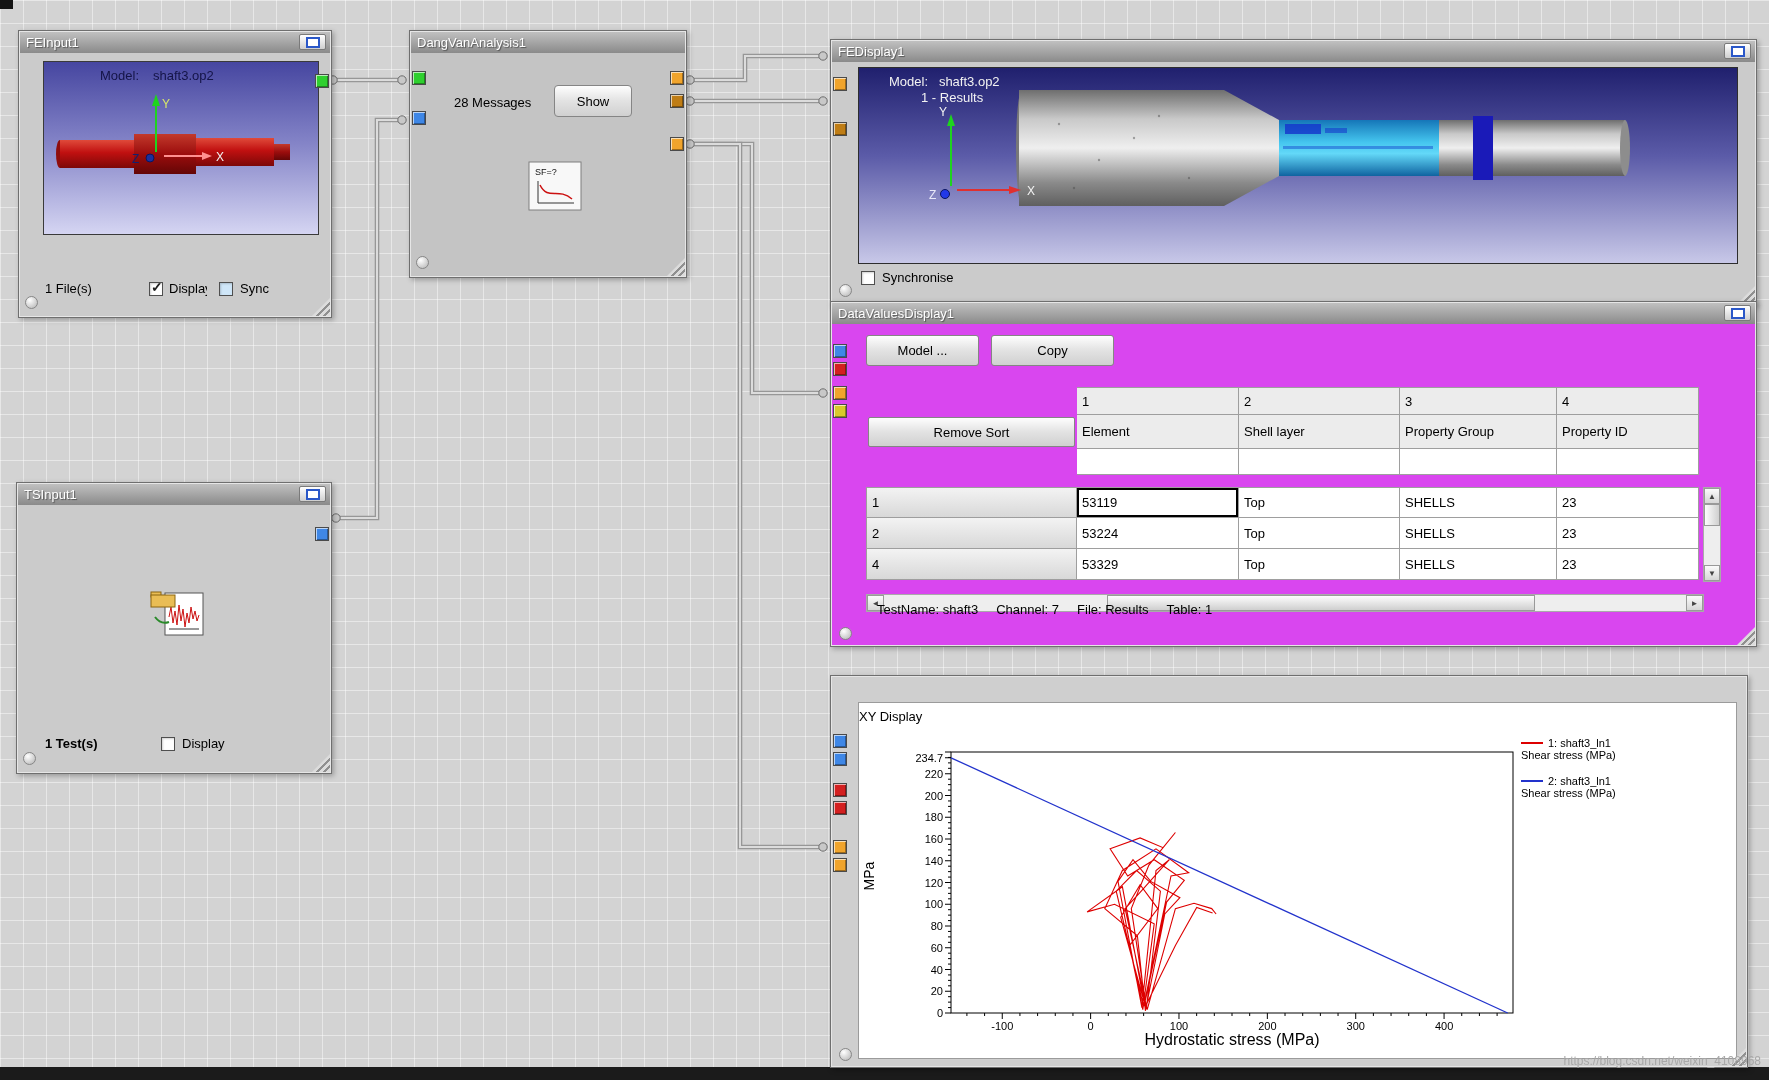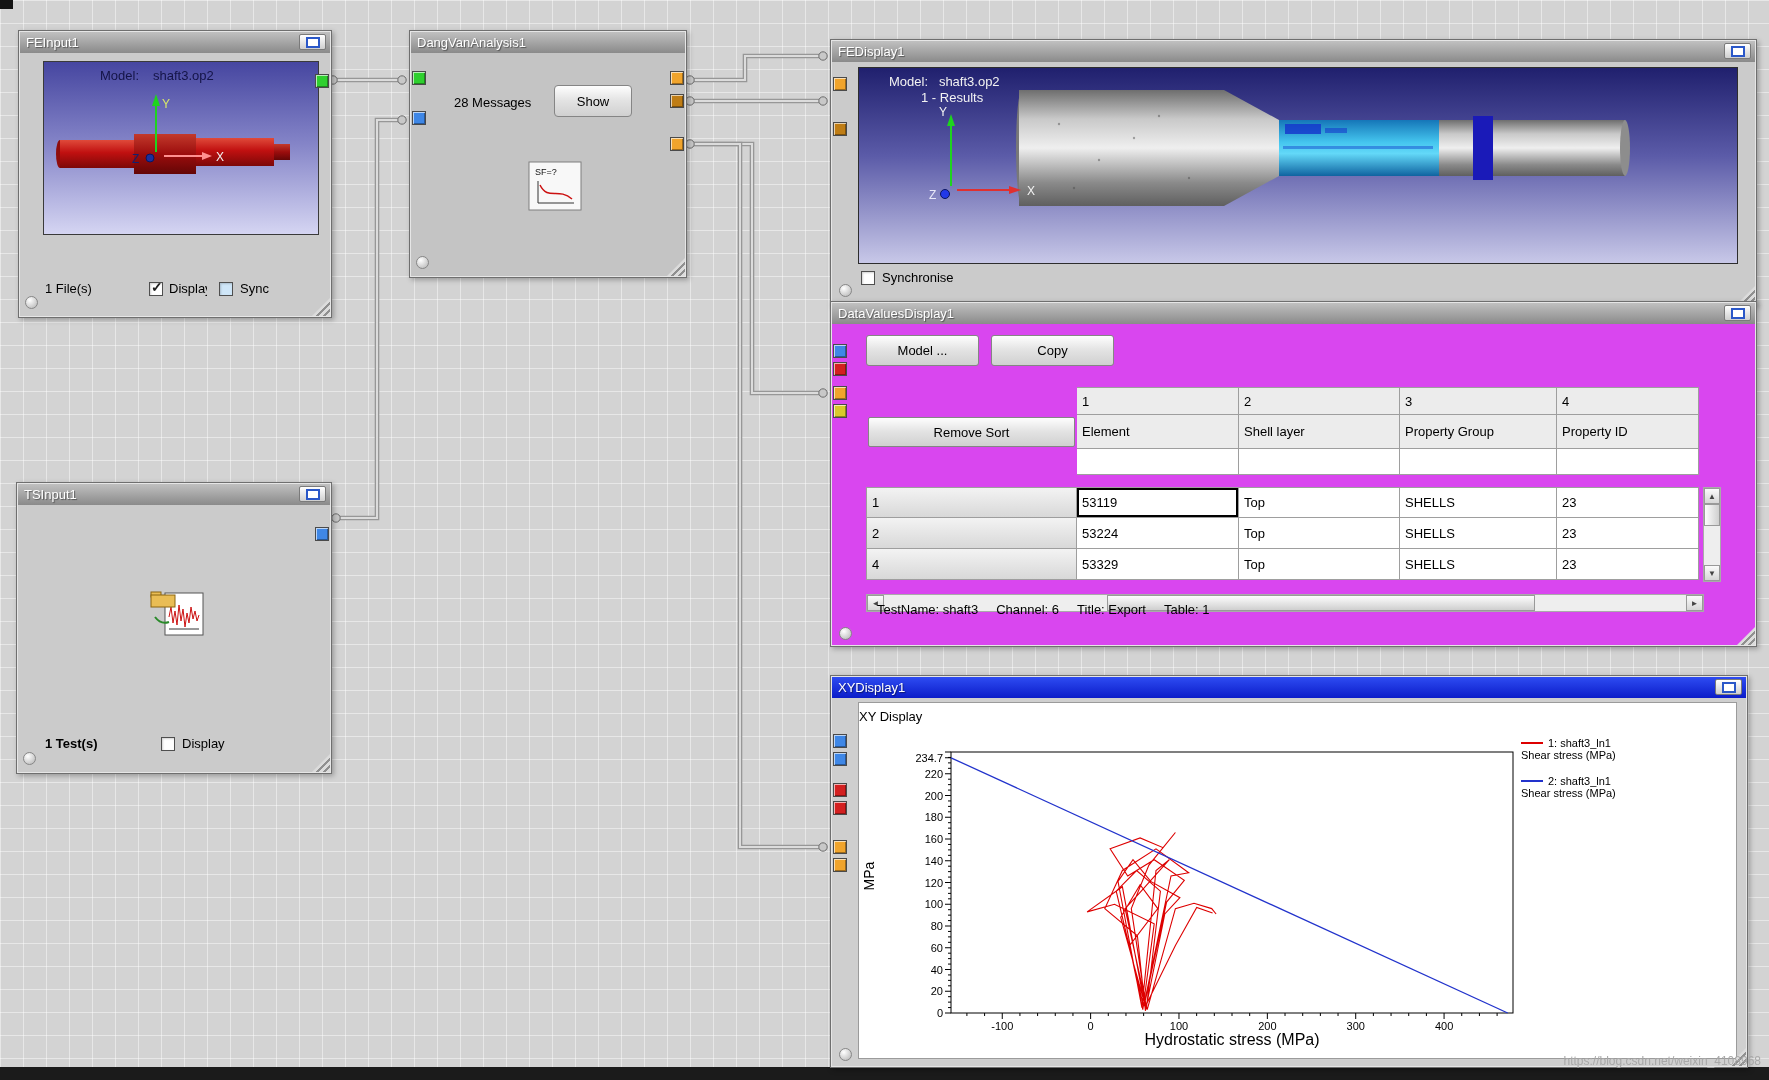--- a/index.html
+++ b/index.html
@@ -358,22 +358,22 @@
     <div class="scroll-btn" style="position:absolute;bottom:0;left:0;">▼</div>
   </div>
   <div class="hscroll">
     <div class="scroll-btn" style="left:0;">◄</div>
     <div class="hthumb"></div>
     <div class="scroll-btn" style="right:0;">►</div>
   </div>
 
   <div class="dv-status">
     <span>TestName: shaft3</span>
-    <span>Channel: 6</span>
-    <span>Title: Export</span>
+    <span>Channel: 7</span>
+    <span>File: Results</span>
     <span>Table: 1</span>
   </div>
 
   <span class="port blue" style="left:2px;top:42px;"></span>
   <span class="port red" style="left:2px;top:60px;"></span>
   <span class="port orange" style="left:2px;top:84px;"></span>
   <span class="port yellow" style="left:2px;top:102px;"></span>
   <span class="status-dot" style="left:8px;bottom:6px;"></span>
   <span class="resize-grip"></span>
 </div>
@@ -395,26 +395,20 @@
   </svg>
   <span style="position:absolute;left:28px;top:253px;font-weight:bold;">1 Test(s)</span>
   <span class="checkbox" style="left:144px;top:254px;"></span>
   <span style="position:absolute;left:165px;top:253px;">Display</span>
   <span class="port blue" style="right:2px;top:44px;"></span>
   <span class="status-dot" style="left:6px;bottom:8px;"></span>
   <span class="resize-grip"></span>
 </div>
 
 <div class="window" id="win-xydisplay">
-  <div class="titlebar active">
-    <span>XYDisplay1</span>
-    <span class="restore-btn">
-        <span class="restore-glyph"></span>
-      </span>
-  </div>
   <div class="whitebox">
     <div class="chart-title">XY Display</div>
     <svg id="xy-plot-svg" width="879" height="357">
         <rect x="92" y="49" width="562" height="261" fill="none" stroke="#000"></rect>
         <line x1="92" y1="310" x2="86" y2="310" stroke="#000"></line>
         <text x="84" y="314" text-anchor="end" font-size="11">0</text>
         <line x1="92" y1="304.5625" x2="89" y2="304.5625" stroke="#000"></line>
         <line x1="92" y1="299.125" x2="89" y2="299.125" stroke="#000"></line>
         <line x1="92" y1="293.6875" x2="89" y2="293.6875" stroke="#000"></line>
         <line x1="92" y1="288.25" x2="86" y2="288.25" stroke="#000"></line>

